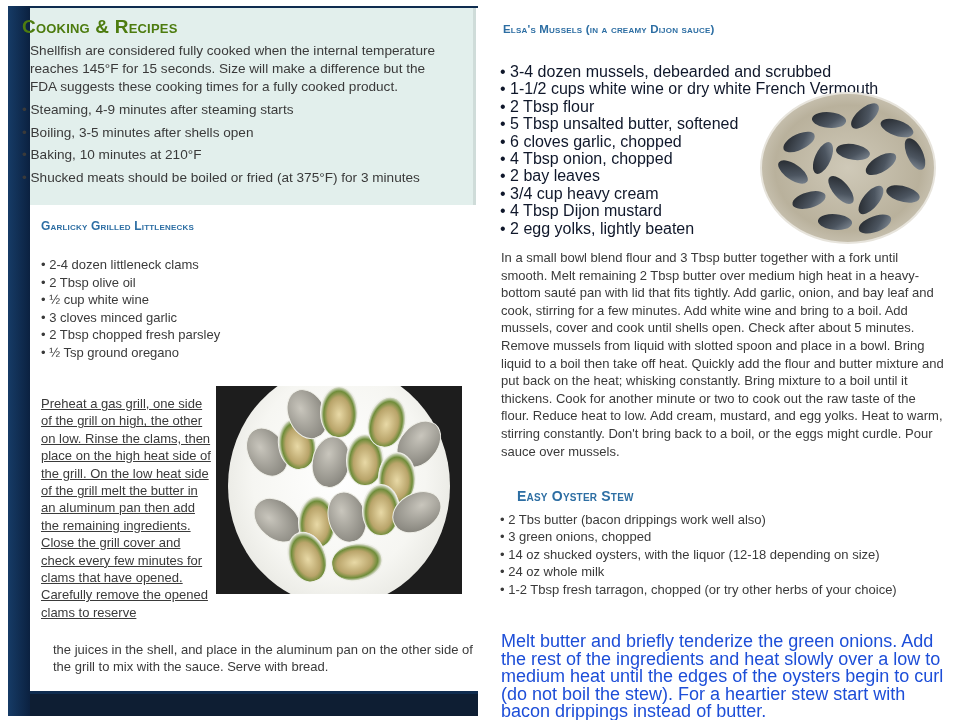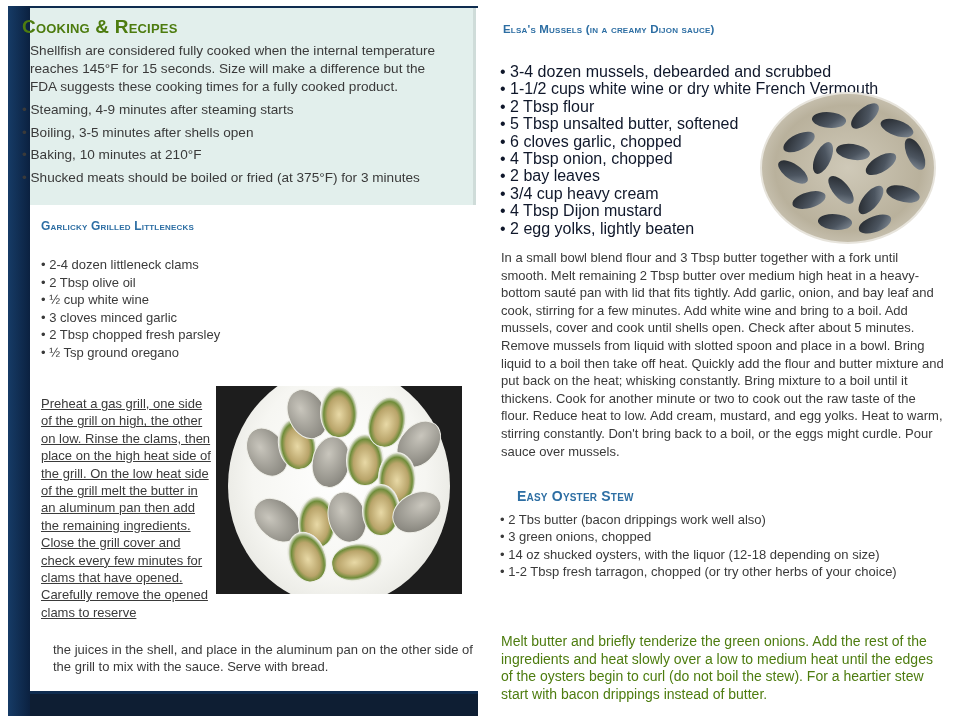--- a/index.html
+++ b/index.html
@@ -34,21 +34,21 @@
   
   .mussels-title { left: 503px; top: 23px; font-size: 11.5px; }
   .mussels-list { position: absolute; left: 500px; top: 63px; font-size: 16px; line-height: 17.4px; color: #0f172a; }
   .mussels-steps { position: absolute; left: 501px; top: 249px; width: 445px; font-size: 13px; line-height: 17.6px; color: #3a3a3a; }
 
   .mussel-photo { position: absolute; left: 760px; top: 92px; width: 176px; height: 152px; border-radius: 50%; background: radial-gradient(ellipse at 50% 50%, #cfc9b8 0%, #b9b19c 60%, #d7d2c5 88%, #f3f1ec 100%); border: 2px solid #e7e4dc; overflow: hidden; }
   .mussel { position: absolute; width: 34px; height: 16px; border-radius: 60% 40% 60% 40%; background: linear-gradient(135deg, #1f2226, #4c5560 60%, #8e98a2); }
 
   .oyster-title { left: 503px; top: 488px; font-size: 14px; margin-left: 14px; }
   .oyster-list { position: absolute; left: 500px; top: 511px; font-size: 13px; line-height: 17.4px; color: #3a3a3a; }
-  .oyster-steps { position: absolute; left: 501px; top: 633px; width: 445px; font-size: 14px; line-height: 17.6px; color: #4d7c0f; }
+  .oyster-steps { position: absolute; left: 501px; top: 633px; width: 445px; font-size: 18px; line-height: 17.6px; color: #1d4ed8; }
 </style>
 </head>
 <body>
 
 <div class="left-page">
   <div class="spine-bar"></div>
   <div class="left-inner">
     <div class="fda-box"></div>
   </div>
   <div class="bottom-bar"></div>
@@ -128,15 +128,16 @@
   <div class="mussel" style="left:96px;top:122px;transform:rotate(-15deg)"></div>
 </div>
 
 <p class="mussels-steps">In a small bowl blend flour and 3 Tbsp butter together with a fork until smooth. Melt remaining 2 Tbsp butter over medium high heat in a heavy-bottom sauté pan with lid that fits tightly. Add garlic, onion, and bay leaf and cook, stirring for a few minutes. Add white wine and bring to a boil. Add mussels, cover and cook until shells open. Check after about 5 minutes. Remove mussels from liquid with slotted spoon and place in a bowl. Bring liquid to a boil then take off heat. Quickly add the flour and butter mixture and put back on the heat; whisking constantly. Bring mixture to a boil until it thickens.  Cook for another minute or two to cook out the raw taste of the flour. Reduce heat to low. Add cream, mustard, and egg yolks. Heat to warm, stirring constantly. Don't bring back to a boil, or the eggs might curdle. Pour sauce over mussels.</p>
 
 <div class="sec-title oyster-title">Easy Oyster Stew</div>
 <ul class="oyster-list bullets">
   <li>2 Tbs butter (bacon drippings work well also)</li>
   <li>3 green onions, chopped</li>
   <li>14 oz shucked oysters, with the liquor (12-18 depending on size)</li>
+  <li>24 oz whole milk</li>
   <li>1-2 Tbsp fresh tarragon, chopped (or try other herbs of your choice)</li>
 </ul>
 <p class="oyster-steps">Melt butter and briefly tenderize the green onions.  Add the rest of the ingredients and heat slowly over a low to medium heat until the edges of the oysters begin to curl (do not boil the stew).  For a heartier stew start with bacon drippings instead of butter.</p>
 
 </body></html>

